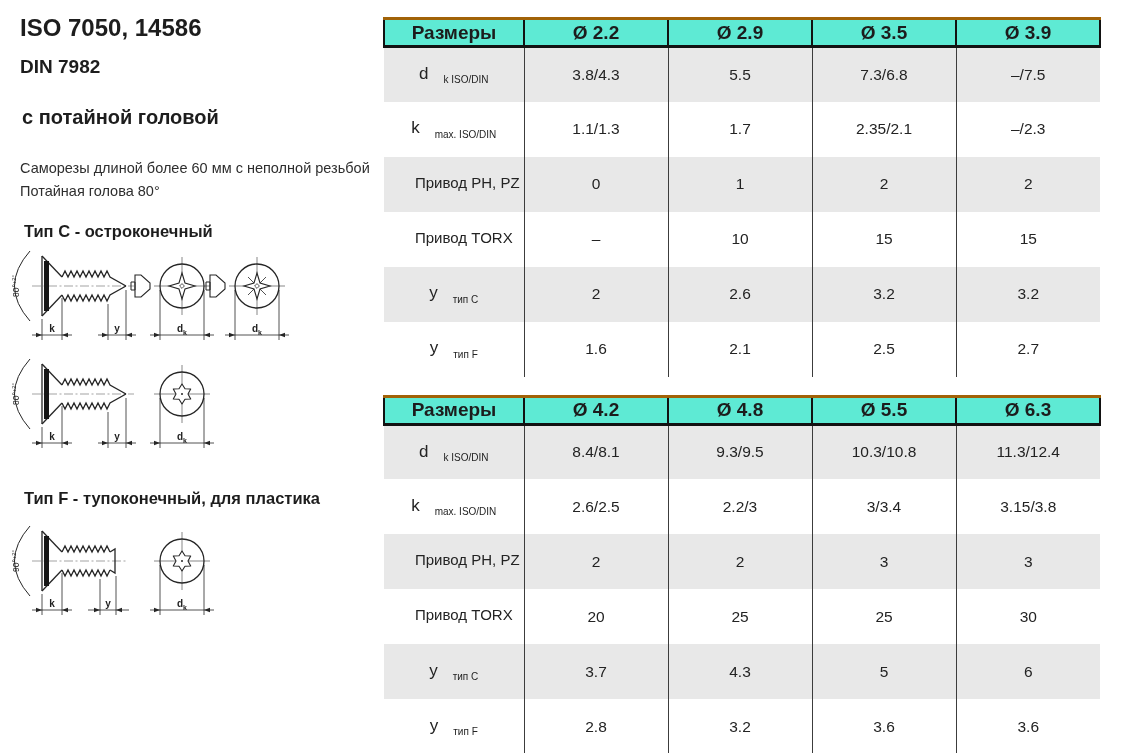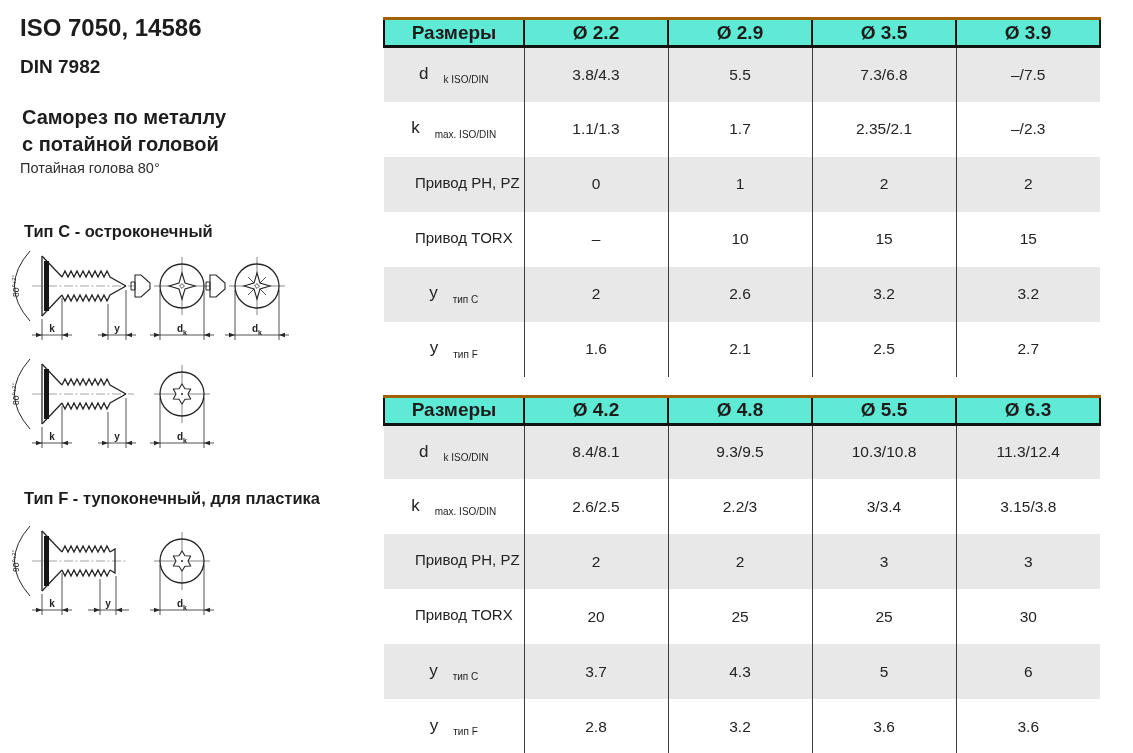--- a/index.html
+++ b/index.html
@@ -42,24 +42,24 @@
   td.rl span { font-size:17px; }
   td.rl sub  { font-size:10px; vertical-align:sub;margin-left:15px; }
   tr.plain td.rl span { font-size:15px;padding-left:31px; }
 </style>
 </head>
 <body>
 
 <div class="page-title">ISO 7050, 14586</div>
 <div class="std-subtitle">DIN 7982</div>
 <div class="product-name">
-  <div>Саморез по металлу</div>
   <div>с потайной головой</div>
 </div>
 <div class="product-desc">
+  <div>Саморезы длиной более 60 мм с неполной резьбой</div>
   <div>Потайная голова 80°</div>
 </div>
 <div class="section-title c">Тип C - остроконечный</div>
 <div class="section-title f">Тип F - тупоконечный, для пластика</div>
 
 <svg class="drw r1" width="280" height="100" viewBox="0 0 280 100">
   <line x1="20" y1="38" x2="122" y2="38" stroke="#666" stroke-width="0.6" stroke-dasharray="9 2.5 2 2.5"></line>
   <g stroke="#262626" fill="none" stroke-width="1.3">
     <line x1="30" y1="8" x2="30" y2="68"></line>
     <path d="M30,8 L50,29"></path>

